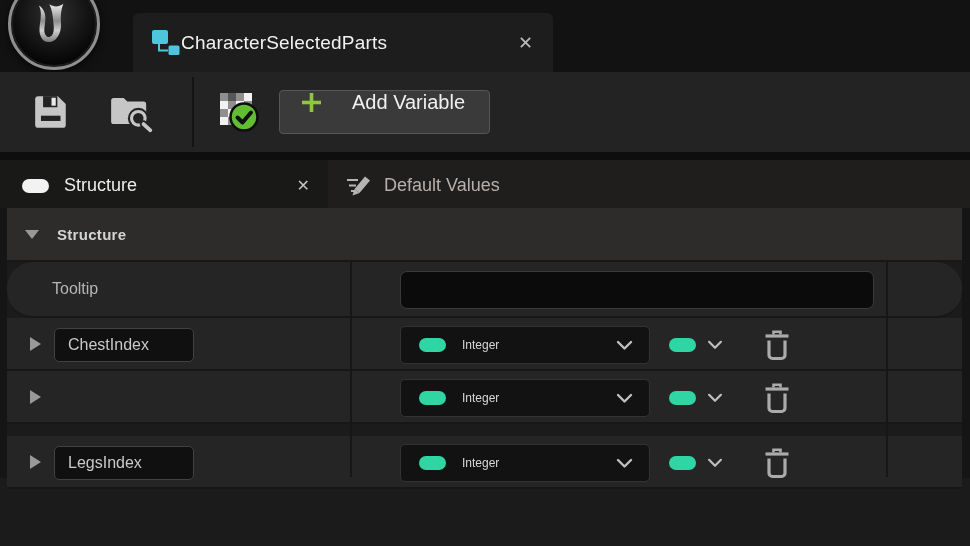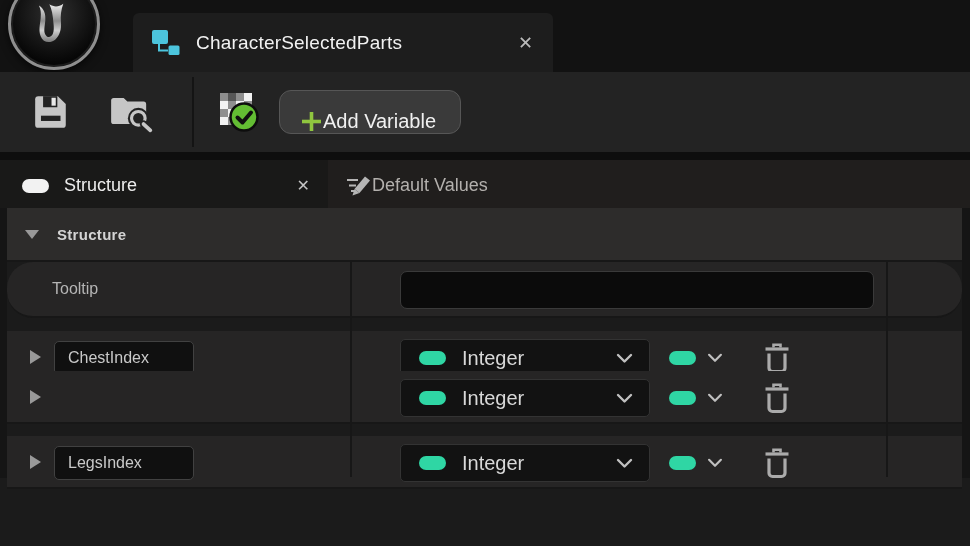--- a/index.html
+++ b/index.html
@@ -14,71 +14,71 @@
   .ue-logo {
     position:absolute; left:8px; top:-22px; width:92px; height:92px; border-radius:50%;
     background:radial-gradient(circle at 50% 38%, #303030, #060606 72%);
     border:3px solid #8f8f8f;
     box-shadow:inset 0 0 0 2px #1c1c1c, 0 3px 8px rgba(0,0,0,.65);
     display:flex; align-items:center; justify-content:center;
   }
   .app-tab {
     position:absolute; left:133px; top:13px; width:420px; height:59px;
     background:#1d1d1d; border-radius:6px 6px 0 0;
-    display:flex; align-items:center; padding:0 20px 0 18px; gap:15px;
+    display:flex; align-items:center; padding:0 20px 0 18px; 
   }
   .app-tab-title { color:#f2f2f2; font-size:19px; letter-spacing:.2px; }
   .app-tab-close { margin-left:auto; color:#b9b9b9; font-size:18px; cursor:pointer; }
   
   .toolbar { position:absolute; left:0; top:72px; width:970px; height:80px; background:#232323; }
   .tool-btn { position:absolute; top:11px; width:58px; height:58px; display:flex; align-items:center; justify-content:center; border-radius:4px; }
   .btn-save { left:22px; }
   .btn-browse { left:102px; }
   .toolbar-sep { position:absolute; left:192px; top:5px; width:2px; height:70px; background:#141414; }
   .status-icon { position:absolute; left:218px; top:19px; width:44px; height:44px; }
   .add-var-btn {
     position:absolute; left:279px; top:90px; height:44px; padding:0 24px 0 20px;
-    background:#3a3a3a; border:1px solid #565656; border-radius:12px;
-    display:flex; align-items:flex-end; gap:0; cursor:pointer;
+    background:#3a3a3a; border:1px solid #565656; border-radius:4px;
+    display:flex; align-items:flex-start; gap:29px; cursor:pointer;
   }
   .add-var-btn span { color:#f0f0f0; font-size:20px; }
   .topgap { position:absolute; left:0; top:152px; width:970px; height:8px; background:#0e0e0e; }
   
   .docktabs { position:absolute; left:0; top:160px; width:970px; height:48px; background:#201e1d; }
   .tab-structure {
     position:absolute; left:0; top:0; width:328px; height:48px; background:#191918;
     display:flex; align-items:center; padding:3px 18px 0 22px; gap:15px; cursor:pointer;
   }
   .tab-accent {
     position:absolute; left:0; top:0; width:328px; height:3px;
     background:linear-gradient(90deg,#0d3a6e, var(--accent-blue,#2e7fd9) 22%, #4a92e2 55%, #16549e 88%, #0a2a52);
   }
   .pill { display:inline-block; border-radius:8px; }
   .pill-white { width:27px; height:14px; background:#f2f2f2; }
   .pill-teal { width:27px; height:14px; background:var(--type-pill-teal,#2fd6a4); }
   .tab-structure-label { color:#ececec; font-size:18px; }
   .tab-structure-close { margin-left:auto; color:#c4c4c4; font-size:16px; cursor:pointer; }
   .tab-default {
     position:absolute; left:328px; top:0; right:0; height:48px;
-    display:flex; align-items:center; padding:3px 0 0 17px; cursor:pointer;
+    display:flex; align-items:center; padding:3px 0 0 17px; gap:12px; cursor:pointer;
   }
   .tab-default-label { color:#b3b0ad; font-size:18px; }
   
   .panel { position:absolute; left:0; top:208px; width:970px; height:338px; background:#1b1b1b; }
   .edge-strip { position:absolute; top:0; height:270px; background:#151515; }
   .edge-left { left:0; width:7px; }
   .edge-right { left:962px; width:8px; }
   .section-header {
     position:absolute; left:7px; top:0; width:955px; height:54px; background:#2d2c2b;
     border-bottom:2px solid #171717; display:flex; align-items:center; gap:18px; padding-left:18px; cursor:pointer;
   }
   .section-title { color:#d4d4d4; font-size:15px; font-weight:bold; letter-spacing:.3px; }
   .row { position:absolute; left:7px; width:955px; background:#262525; border-bottom:2px solid #171717; }
   .row-tooltip { top:54px; height:56px;border-radius:26px; }
-  .row-f0 { top:123px; height:53px; }
+  .row-f0 { top:110px; height:53px; }
   .row-f1 { top:163px; height:53px; }
   .row-f2 { top:228px; height:53px; }
   .colsep { position:absolute; top:54px; height:215px; width:2px; background:#171717; }
   .colsep-1 { left:350px; }
   .colsep-2 { left:886px; }
   .prop-label { position:absolute; left:45px; top:0; height:100%; display:flex; align-items:center; color:#b5b5b5; font-size:16px; }
   .tooltip-input {
     position:absolute; left:393px; top:9px; width:474px; height:38px;
     background:#0b0b0b; border:1px solid #3a3a3a; border-radius:7px;
     color:#d0d0d0; font-size:15px; padding:0 12px; outline:none;
@@ -89,21 +89,21 @@
     position:absolute; left:47px; top:10px; width:140px; height:34px;
     background:#101010; border:1px solid #414141; border-radius:5px;
     color:#c9c9c9; font-size:16px; padding:0 13px; outline:none;
     font-family:"Liberation Sans", sans-serif;
   }
   .type-dd {
     position:absolute; left:393px; top:8px; width:250px; height:38px;
     background:#121212; border:1px solid #333; border-radius:5px;
     display:flex; align-items:center; padding:0 16px 0 18px; gap:0; cursor:pointer;
   }
-  .type-dd-label { color:#d8d8d8; font-size:20px; margin-left:16px; }
+  .type-dd-label { color:#d8d8d8; font-size:12px; margin-left:16px; }
   .type-dd .chev { margin-left:auto; }
   .container-dd {
     position:absolute; left:662px; top:10px; height:34px; width:90px;
     display:flex; align-items:center; gap:11px; cursor:pointer;
   }
   .trash-btn { position:absolute; left:752px; top:9px; width:36px; height:36px; display:flex; align-items:center; justify-content:center; cursor:pointer; }
   svg { display:block; }
 </style>
 </head>
 <body>

